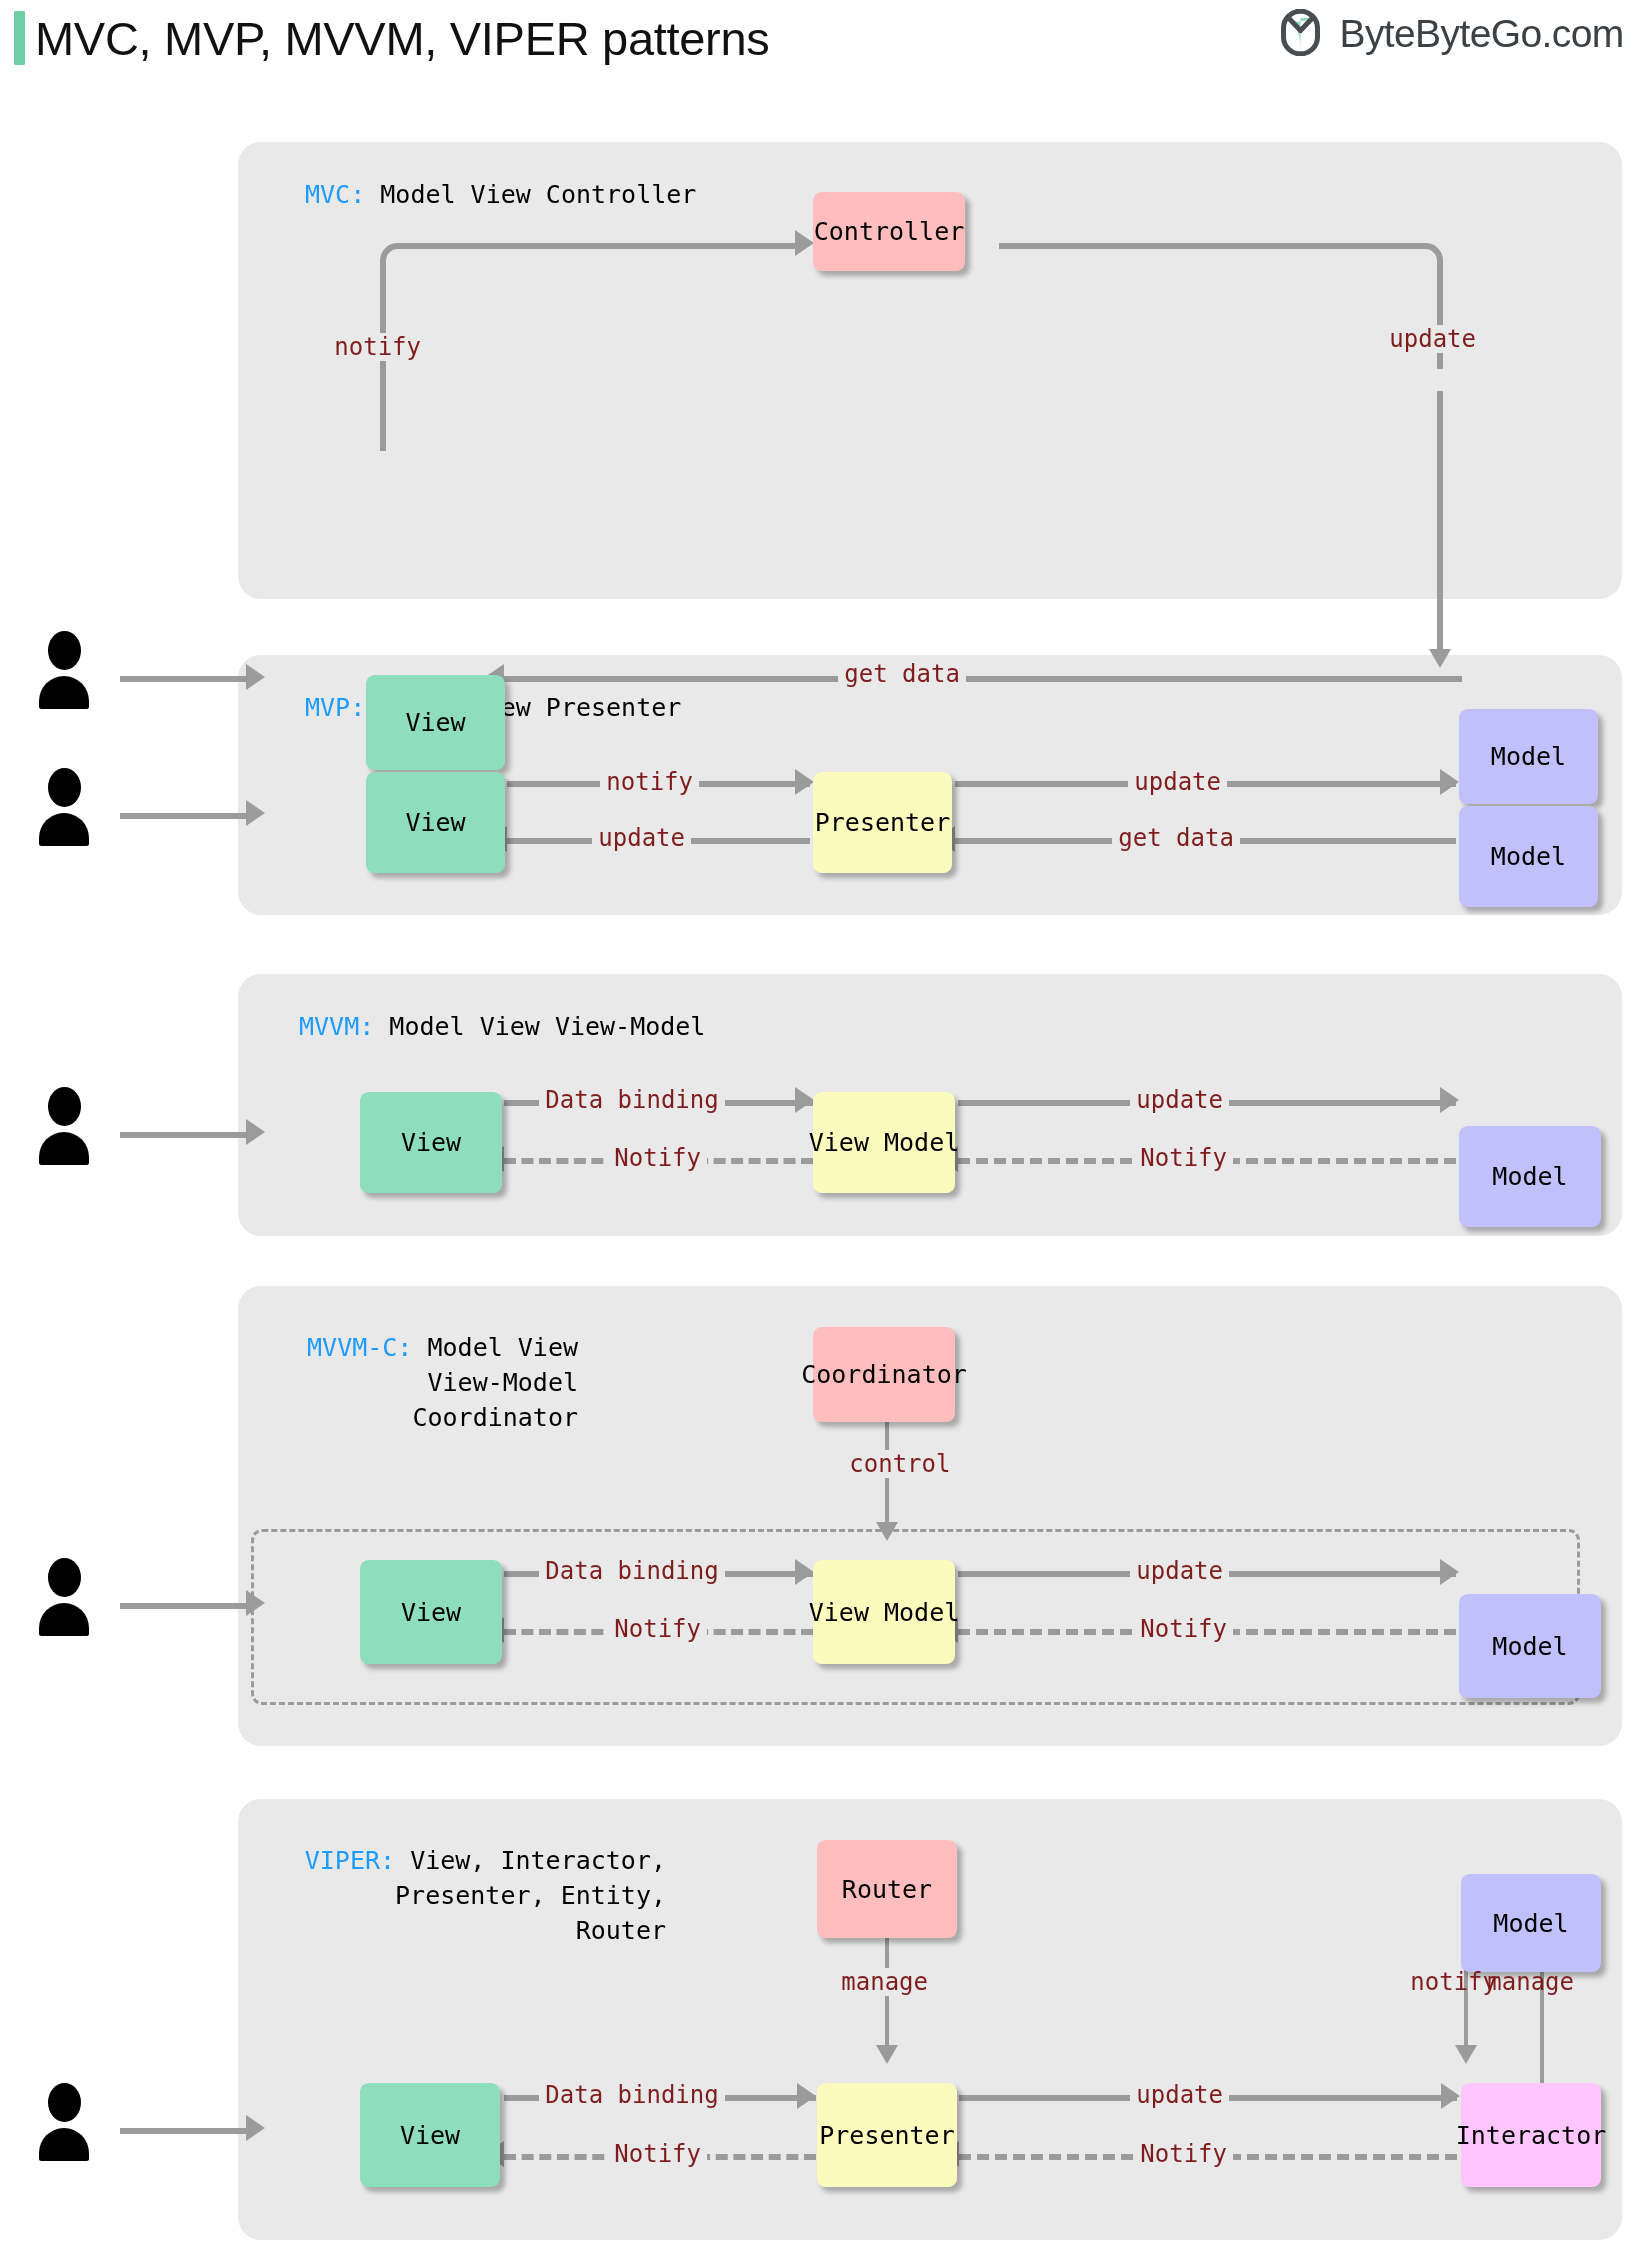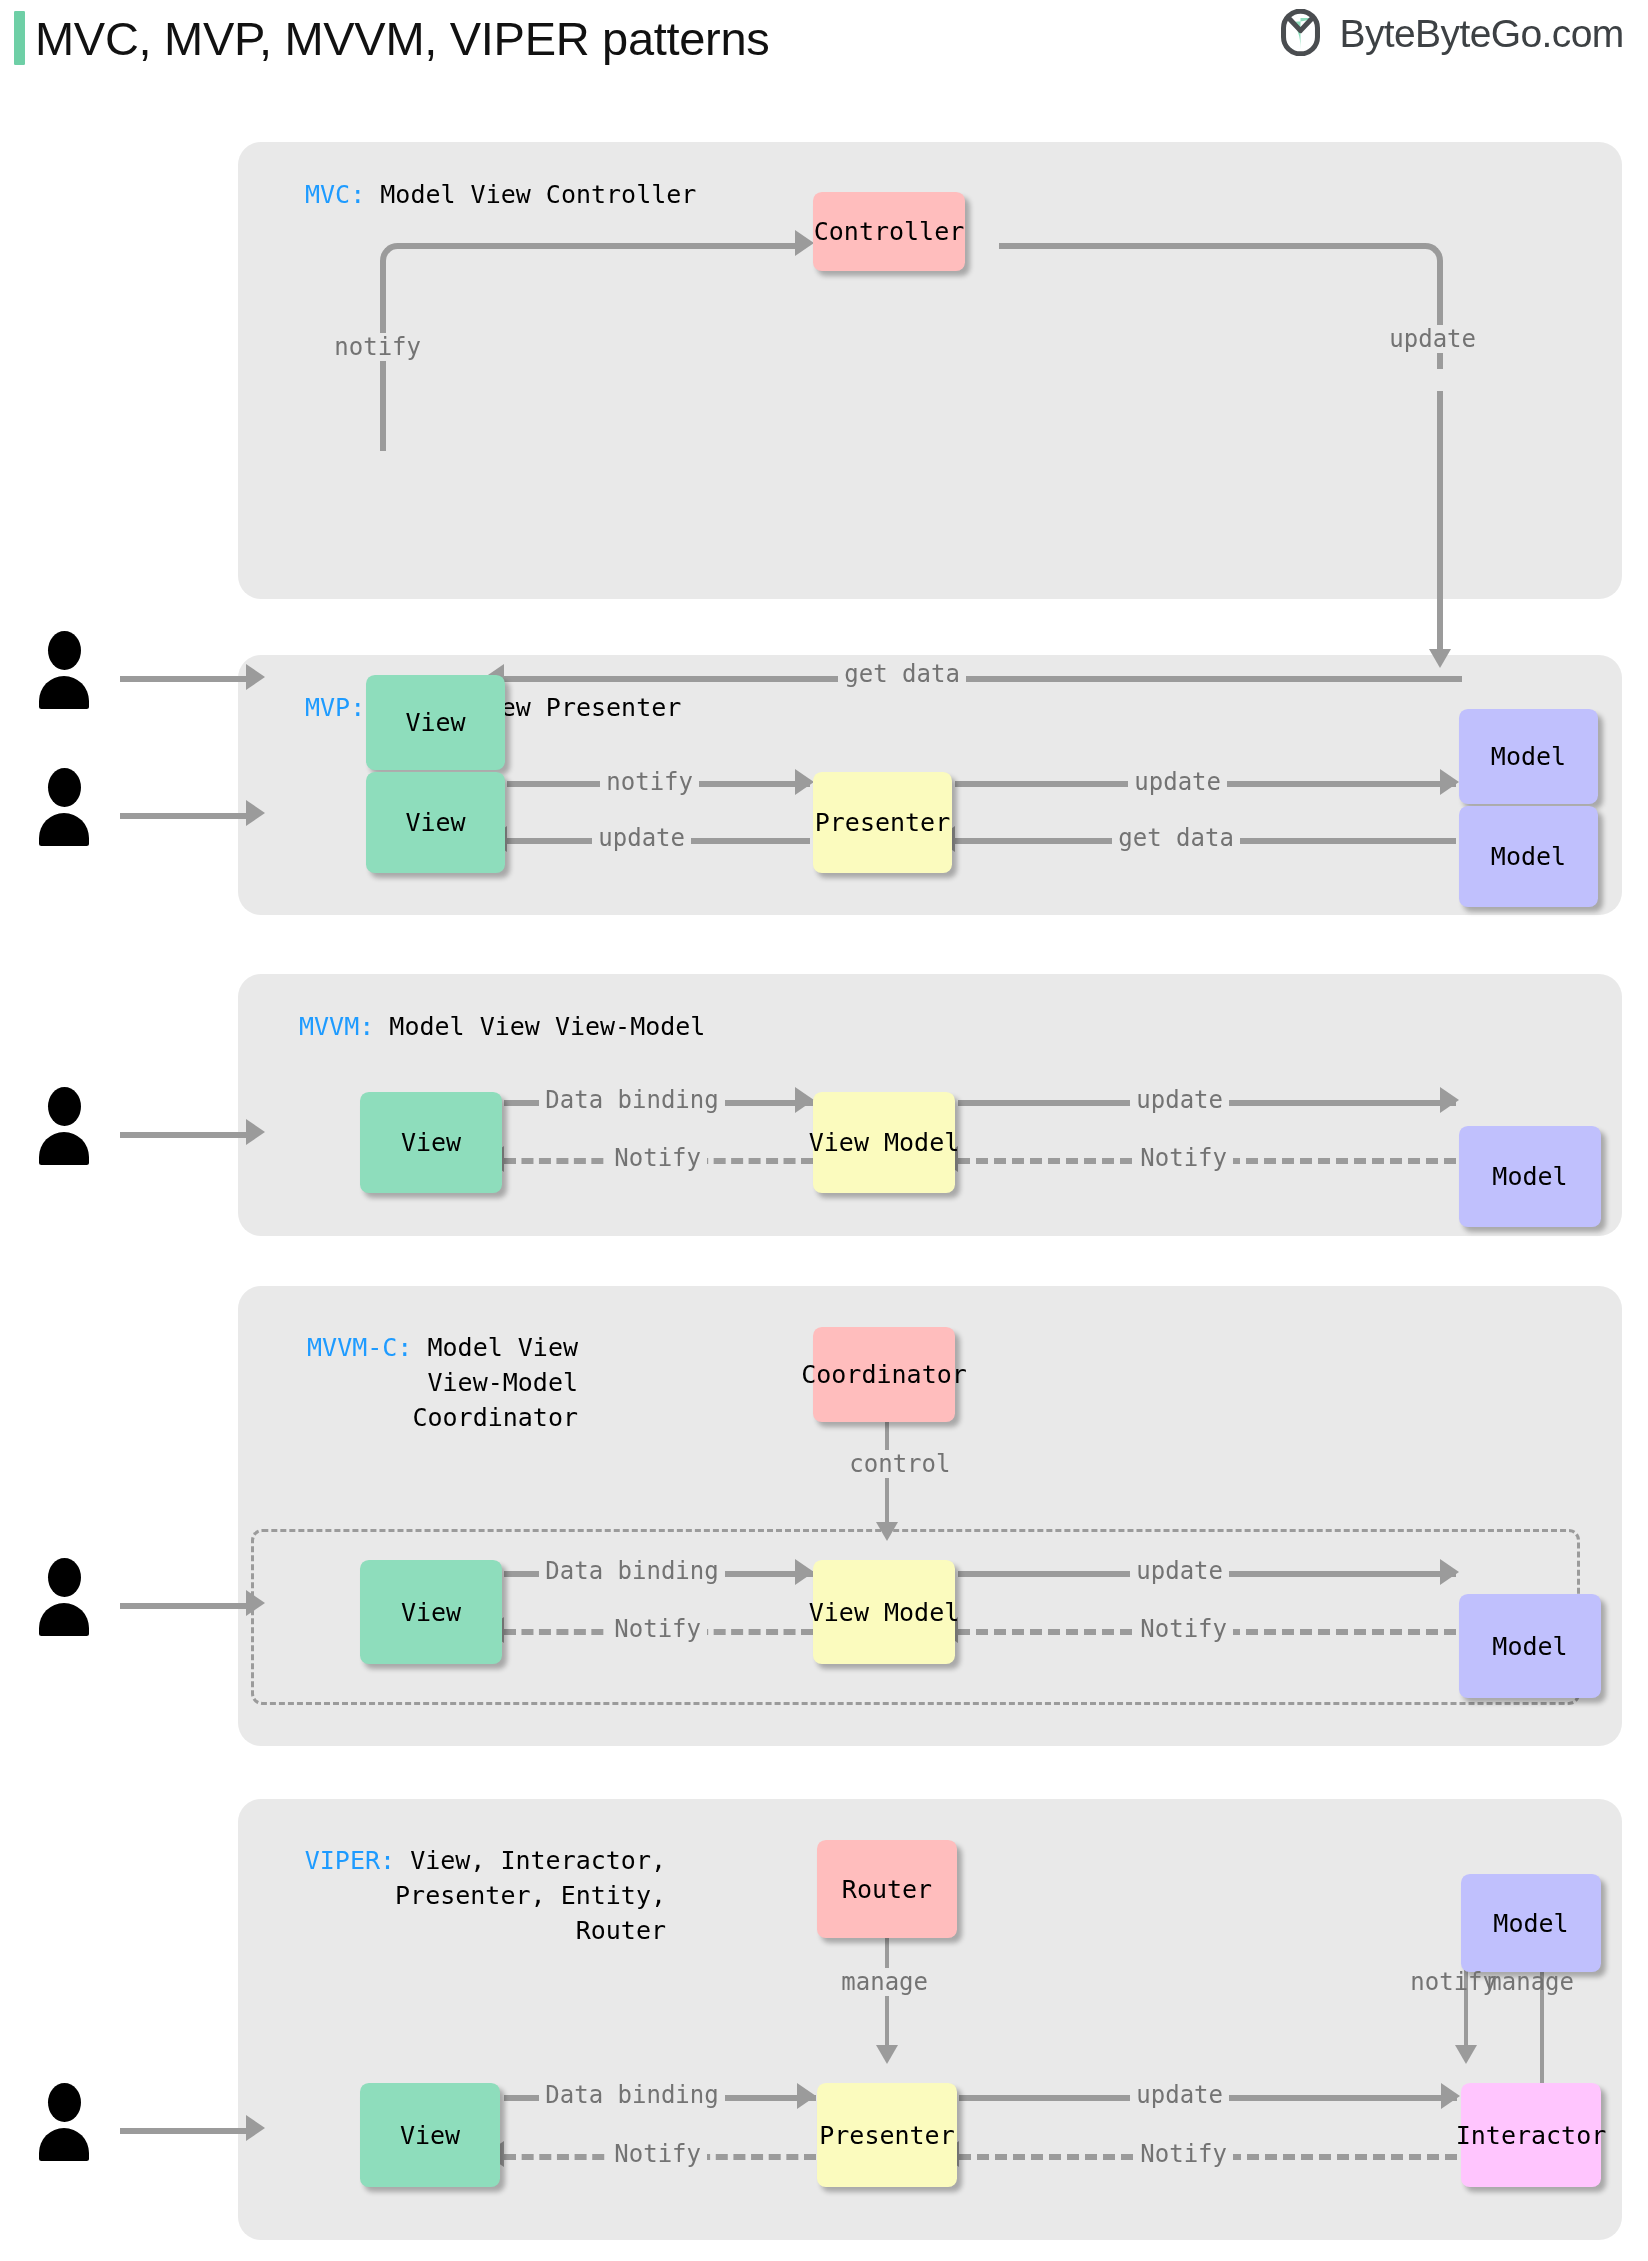--- a/index.html
+++ b/index.html
@@ -60,21 +60,21 @@
   .arrow-l{position:absolute;width:0;height:0;border-top:13.2px solid transparent;border-bottom:13.2px solid transparent;border-right:19px solid #9b9b9b;z-index:3;}
   .arrow-d{position:absolute;width:0;height:0;border-left:11.3px solid transparent;border-right:11.3px solid transparent;border-top:19px solid #9b9b9b;z-index:3;}
   .arrow-u{position:absolute;width:0;height:0;border-left:11.3px solid transparent;border-right:11.3px solid transparent;border-bottom:19px solid #9b9b9b;z-index:3;}
 
   
   .elbow{position:absolute;border:6.3px solid #9b9b9b;z-index:2;}
 
   .dashline{position:absolute;height:0;border-top:6.3px dashed #9b9b9b;z-index:2;}
 
   .edge-label{
-    position:absolute;font-size:24px;line-height:28px;color:#737373;
+    position:absolute;font-size:24px;line-height:28px;color:#7f1d1d;
     white-space:nowrap;background:#e9e9e9;padding:0 6.3px;z-index:6;
   }
   .edge-label.nobg{background:transparent;}
 
   .dashbox{
     position:absolute;border:3.2px dashed #9b9b9b;border-radius:11.3px;z-index:1;
   }
 </style>
 </head>
 <body>

